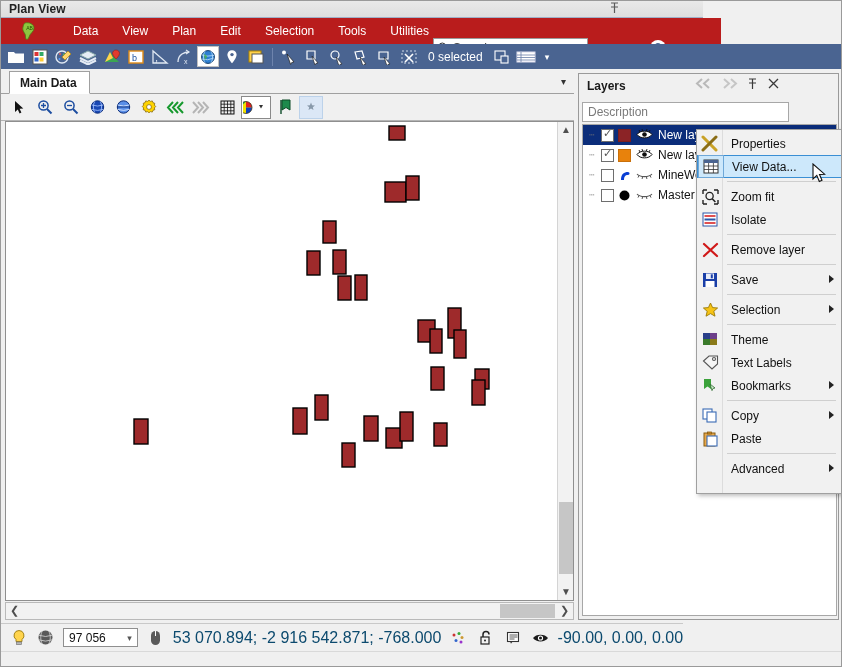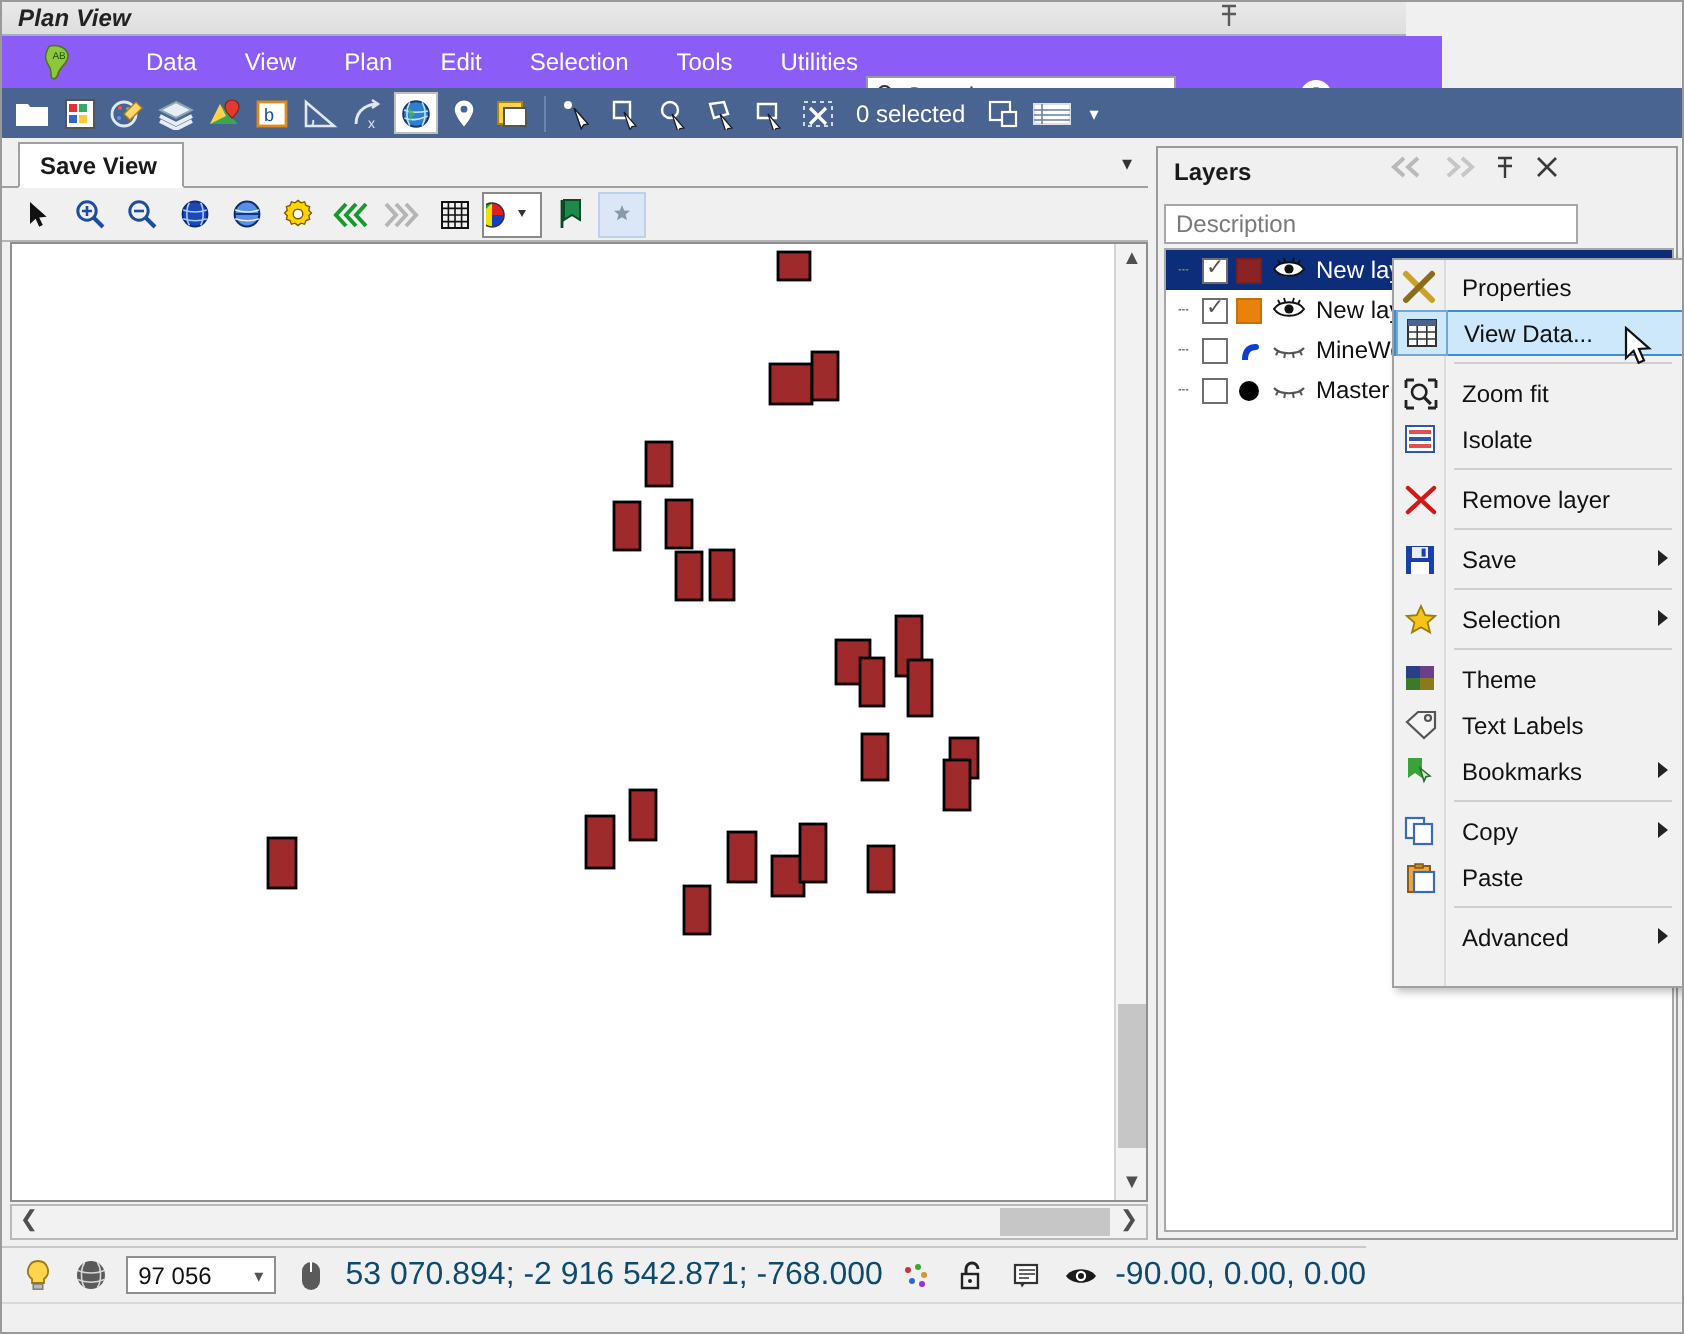--- a/index.html
+++ b/index.html
@@ -17,37 +17,36 @@
     background: #f0f0f0;
     border: 1px solid #9a9a9a;
     overflow: hidden;
   }
 
   
   .titlebar {
     position: absolute; left: 0; top: 0; width: 702px; height: 17px;
     background: linear-gradient(#e9e9e9, #dedede);
     border-bottom: 1px solid #9fb0c8;
-    font-style: italic;
   }
   .titlebar .title {
     position: absolute; left: 8px; top: 1px;
     font-weight: bold; font-size: 12px; color: #222;
     letter-spacing: .1px;
   }
   .titlebar .pin {
     position: absolute; right: 80px; top: 1px;
     width: 14px; height: 14px; color: #555; font-size: 11px;
     text-align: center; line-height: 14px;
   }
 
   
   .menubar {
     position: absolute; left: 0; top: 17px; width: 720px; height: 26px;
-    background: #8b5cf6;
+    background: #b91c1c;
   }
   .applogo {
     position: absolute; left: 18px; top: 3px; width: 20px; height: 20px;
   }
   .menuitems {
     position: absolute; left: 60px; top: 0; height: 26px;
     display: flex; align-items: center; gap: 0px;
   }
   .menuitems .mi {
     color: #ffffff; font-size: 12px; padding: 4px 12px; cursor: default;
@@ -422,21 +421,21 @@
     <div class="tbtn">
       <svg width="20" height="16" viewBox="0 0 20 16">
           <rect x="1" y="3" width="18" height="10" fill="#fff" stroke="#dde"></rect>
           <path d="M1 6 h18 M1 8.5 h18 M1 11 h18 M5 3 v10" stroke="#6a7fa8" stroke-width=".8"></path>
         </svg>
     </div>
     <div class="caretdown">▾</div>
   </div>
 
   <div class="tabstrip">
-    <div class="viewtab">Save View</div>
+    <div class="viewtab">Main Data</div>
     <div class="tabcaret">▾</div>
   </div>
 
   <div class="viewtoolbar">
     <div class="vbtn">
       <svg width="15" height="15" viewBox="0 0 15 15">
           <path d="M3 1 L3 12 L5.8 9.4 L7.6 13.4 L9.4 12.5 L7.6 8.7 L11.3 8.4z" fill="#111"></path>
         </svg>
     </div>
     <div class="vbtn">

